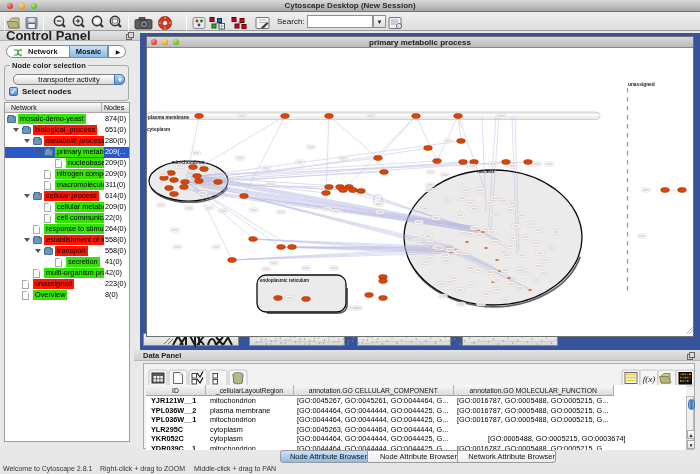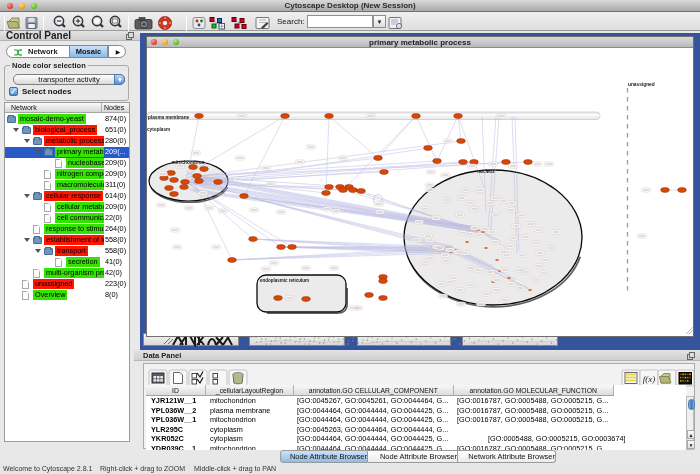--- a/index.html
+++ b/index.html
@@ -10,21 +10,21 @@
  background:linear-gradient(#d9d9d9,#bcbcbc 60%,#a9a9a9);border-bottom:1px solid #6f6f6f;}
 #titlebar .tl{position:absolute;top:3px;width:6px;height:6px;border-radius:50%;}
 #titletext{position:absolute;top:1px;left:0;width:700px;text-align:center;font-size:8px;font-weight:bold;color:#2a2a2a;}
 
 #toolbar{position:absolute;left:0;top:12px;width:700px;height:19px;
  background:linear-gradient(#efefef,#dedede);border-bottom:1px solid #9a9a9a;}
 .tsep{position:absolute;top:3px;width:1px;height:16px;background:#bdbdbd;border-right:1px solid #fdfdfd;}
 
 #cpanel{position:absolute;left:0;top:31px;width:139.5px;height:414px;background:#e9e9e9;}
 #cphead{position:absolute;left:0;top:0;width:139.5px;height:10px;background:linear-gradient(#e3e3e3,#cfcfcf);border-bottom:1px solid #b5b5b5;
- font-size:10px;font-weight:bold;color:#222;padding-left:6px;line-height:10px;}
+ font-size:13px;font-weight:bold;color:#222;padding-left:6px;line-height:10px;}
 #tabbar{position:absolute;left:6px;top:14px;width:120px;height:13px;border:1px solid #8a8a8a;border-radius:7px;background:#fff;overflow:hidden;}
 #tab-network{position:absolute;left:0;top:0;width:62px;height:13px;font-size:7.5px;font-weight:bold;color:#222;line-height:12px;padding-left:21px;}
 #tab-network svg{position:absolute;left:6px;top:2px;}
 #tab-mosaic{position:absolute;left:62px;top:0;width:39px;height:13px;background:linear-gradient(#cbe2f8,#7fb2e8);border-left:1px solid #8a8a8a;border-right:1px solid #8a8a8a;
  font-size:7.5px;font-weight:bold;color:#111;line-height:12px;text-align:center;}
 #tab-arrow{position:absolute;left:101px;top:0;width:19px;height:13px;font-size:6px;color:#111;text-align:center;line-height:13px;border-left:1px solid #8a8a8a;}
 #groupbox{position:absolute;left:4px;top:34px;width:125px;height:36px;border:1px solid #a9a9a9;border-radius:3px;}
 #gblabel{position:absolute;left:5px;top:-5px;background:#e9e9e9;padding:0 2px;font-size:7.5px;font-weight:bold;color:#222;}
 #combo{position:absolute;left:8px;top:8px;width:112px;height:11px;border:1px solid #7f7f7f;border-radius:5px;
  background:linear-gradient(#ffffff,#d9d9d9);font-size:7.5px;color:#111;text-align:center;line-height:10px;}
@@ -192,21 +192,21 @@
           </div>
           <div class="trow" style="top:21.5px;">
             <div class="exp" style="left:8px;"></div>
             <div class="folder" style="left:17px;"></div>
             <div class="hl r" style="left:28px;max-width:71px;">biological_process</div>
             <div class="num" style="">651(0)</div>
           </div>
           <div class="trow" style="top:32.5px;">
             <div class="exp" style="left:19px;"></div>
             <div class="folder" style="left:28px;"></div>
-            <div class="hl r" style="left:39px;max-width:60px;">metabolic process</div>
+            <div class="hl r" style="left:39px;max-width:60px;font-style:italic;">metabolic process</div>
             <div class="num" style="">280(0)</div>
           </div>
           <div class="trow" style="top:43.5px;background:#2a59c8;">
             <div class="exp" style="left:30px;"></div>
             <div class="folder" style="left:39px;"></div>
             <div class="hl g" style="left:50px;max-width:49px;">primary metabo</div>
             <div class="num" style="color:#fff;">209(...</div>
           </div>
           <div class="trow" style="top:54.5px;">
             <div class="ficon" style="left:50px;"></div>
@@ -219,21 +219,21 @@
             <div class="num" style="">209(0)</div>
           </div>
           <div class="trow" style="top:76.5px;">
             <div class="ficon" style="left:39px;"></div>
             <div class="hl g" style="left:50px;max-width:49px;">macromolecule</div>
             <div class="num" style="">311(0)</div>
           </div>
           <div class="trow" style="top:87.5px;">
             <div class="exp" style="left:19px;"></div>
             <div class="folder" style="left:28px;"></div>
-            <div class="hl r" style="left:39px;max-width:60px;">cellular response</div>
+            <div class="hl r" style="left:39px;max-width:60px;">cellular process</div>
             <div class="num" style="">614(0)</div>
           </div>
           <div class="trow" style="top:98.5px;">
             <div class="ficon" style="left:39px;"></div>
             <div class="hl g" style="left:50px;max-width:49px;">cellular metabo</div>
             <div class="num" style="">209(0)</div>
           </div>
           <div class="trow" style="top:109.5px;">
             <div class="ficon" style="left:39px;"></div>
             <div class="hl g" style="left:50px;max-width:49px;">cell communicat</div>

